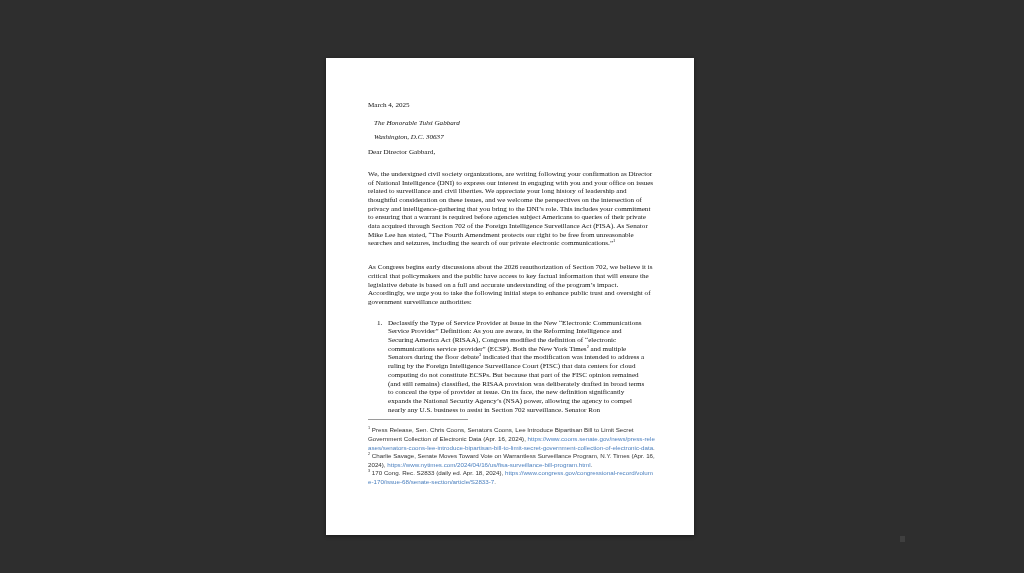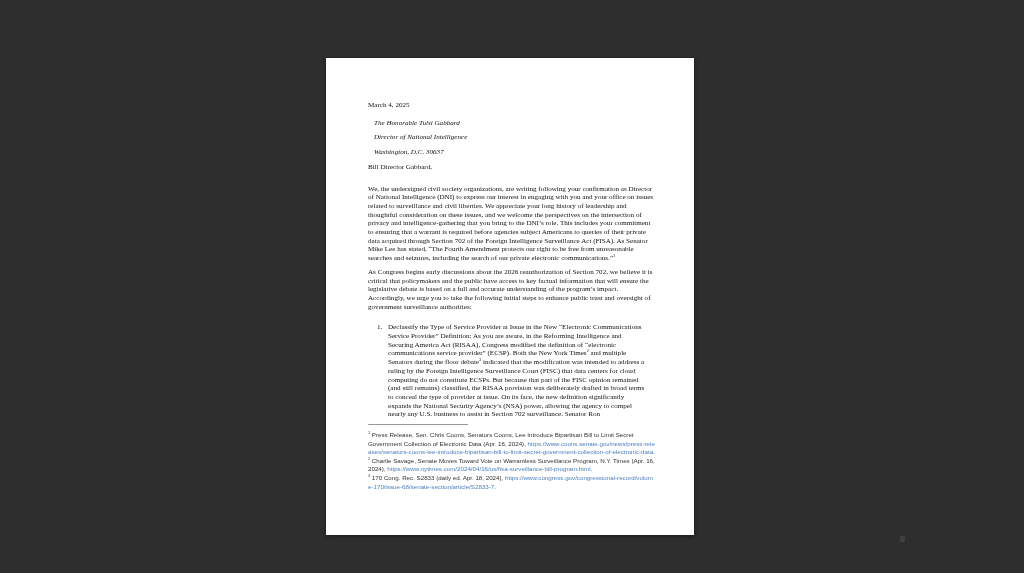--- a/index.html
+++ b/index.html
@@ -28,21 +28,21 @@
     padding: 43px 38px 0 42px;
     color: #111111;
     font-size: 7.1px;
     line-height: 8.7px;
     text-align: left;
   }
   .date { margin: 0 0 9px 0; }
   .address div { margin: 6px; font-style: italic; }
   .salutation { margin-top: 6px; }
   .para { margin: 13px 0 0 0; }
-  .para.second { margin-top: 5px; }
+  .para.second { margin-top: 15px; }
   .list { display: flex; margin-top: 12px; }
   .list-num { margin-left: 9px; width: 11px; flex: 0 0 11px; }
   .list-body { width: 260px; }
   .list-body b { font-weight: normal; }
   sup {
     font-size: 0.62em;
     vertical-align: super;
     line-height: 0;
   }
   .footnote-rule {
@@ -78,25 +78,24 @@
 <body>
 
 <div class="viewport">
 
   <div class="page">
 
     <div class="date">March 4, 2025</div>
 
     <div class="address">
       <div>The Honorable Tulsi Gabbard</div>
-      <div>Director of National Intelligence</div>
       <div>Washington, D.C. 30637</div>
     </div>
 
-    <div class="salutation">Bill Director Gabbard,</div>
+    <div class="salutation">Dear Director Gabbard,</div>
 
     <p class="para"><span>We, the undersigned civil society organizations, are writing following your confirmation as Director of National Intelligence (DNI) to express our interest in engaging with you and your office on issues related to surveillance and civil liberties. We appreciate your long history of leadership and thoughtful consideration on these issues, and we welcome the perspectives on the intersection of privacy and intelligence-gathering that you bring to the DNI’s role. This includes your commitment to ensuring that a warrant is required before agencies subject Americans to queries of their private data acquired through Section 702 of the Foreign Intelligence Surveillance Act (FISA). As Senator Mike Lee has stated, “The Fourth Amendment protects our right to be free from unreasonable searches and seizures, including the search of our private electronic communications.”</span><sup>1</sup></p>
 
     <p class="para second">As Congress begins early discussions about the 2026 reauthorization of Section 702, we believe it is critical that policymakers and the public have access to key factual information that will ensure the legislative debate is based on a full and accurate understanding of the program’s impact. Accordingly, we urge you to take the following initial steps to enhance public trust and oversight of government surveillance authorities:</p>
 
     <div class="list">
       <div class="list-num">1.</div>
       <div class="list-body"><b>Declassify the Type of Service Provider at Issue in the New “Electronic Communications Service Provider” Definition</b><span>: As you are aware, in the Reforming Intelligence and Securing America Act (RISAA), Congress modified the definition of “electronic communications service provider” (ECSP). Both the New York Times</span><sup>2</sup><span> and multiple Senators during the floor debate</span><sup>3</sup><span> indicated that the modification was intended to address a ruling by the Foreign Intelligence Surveillance Court (FISC) that data centers for cloud computing do not constitute ECSPs. But because that part of the FISC opinion remained (and still remains) classified, the RISAA provision was deliberately drafted in broad terms to conceal the type of provider at issue. On its face, the new definition significantly expands the National Security Agency’s (NSA) power, allowing the agency to compel nearly any U.S. business to assist in Section 702 surveillance. Senator Ron</span></div>
     </div>
 

